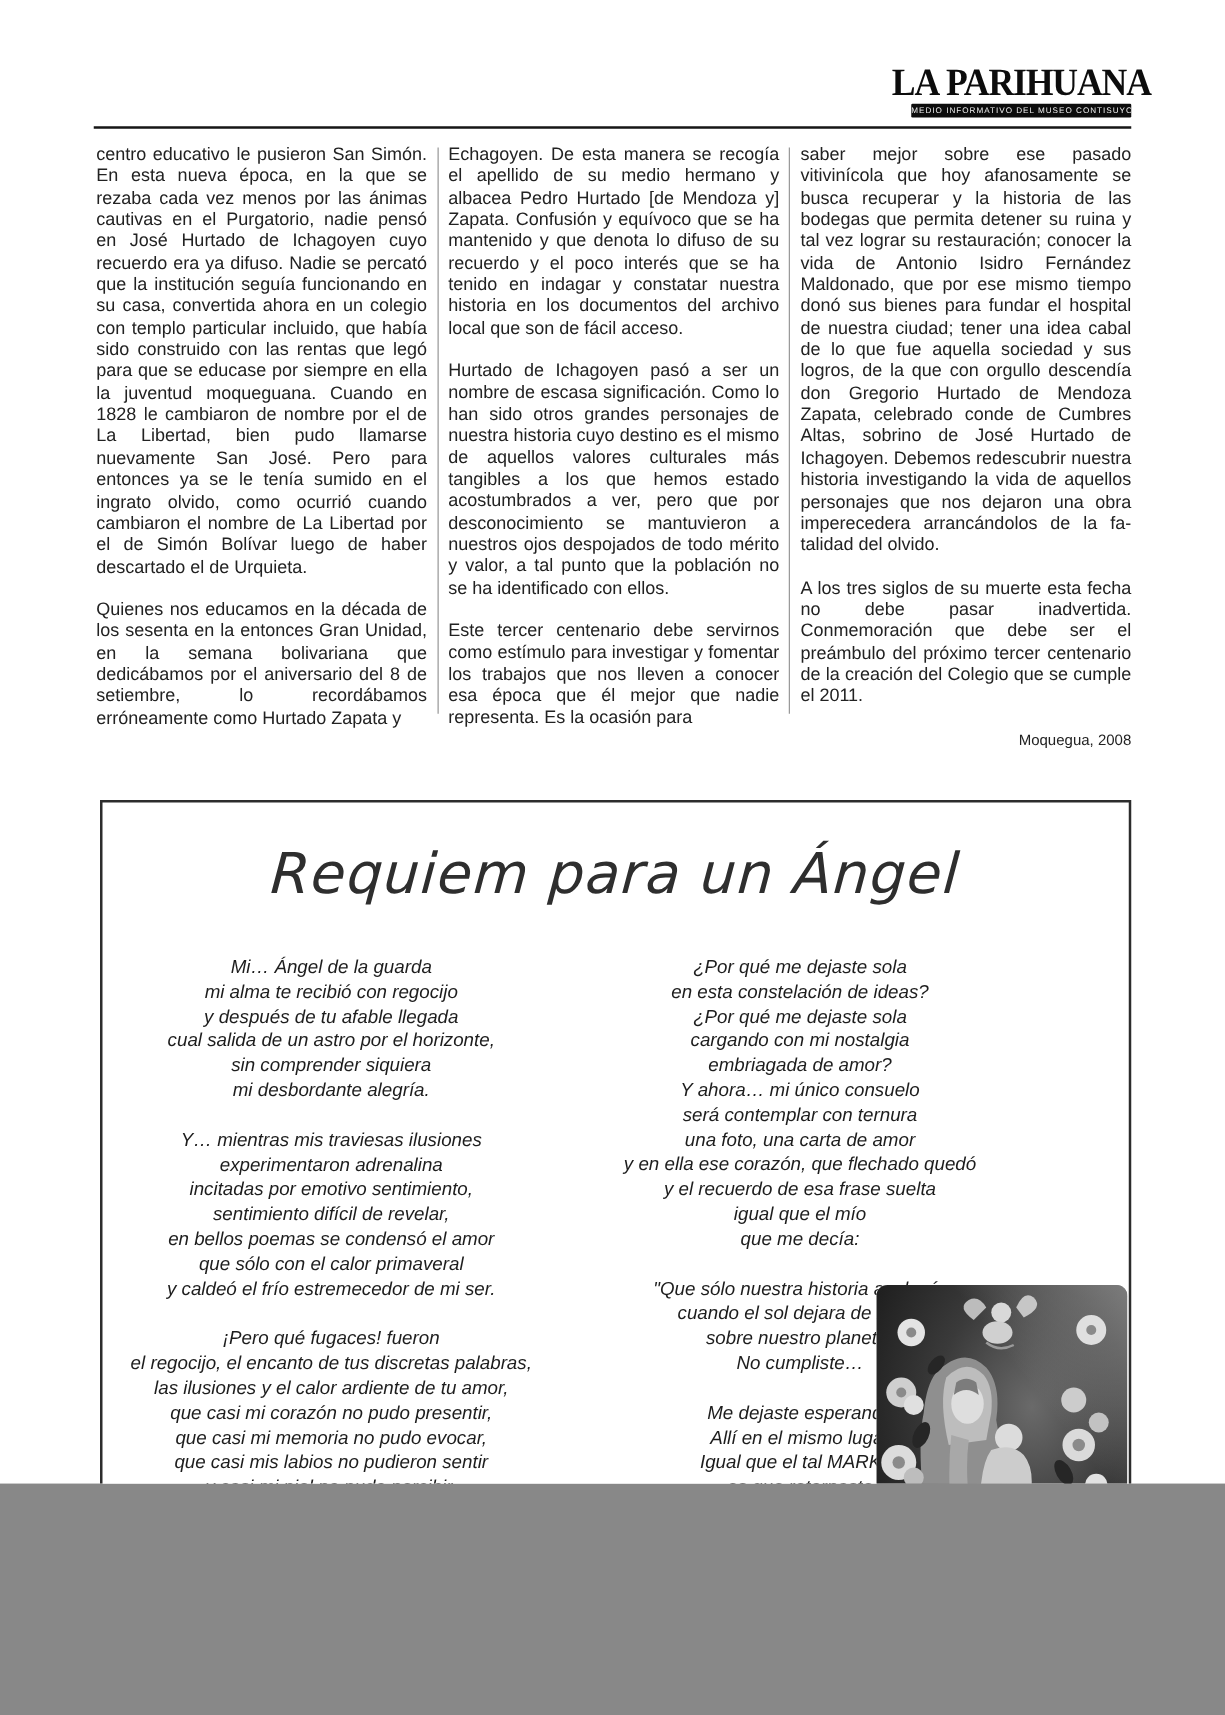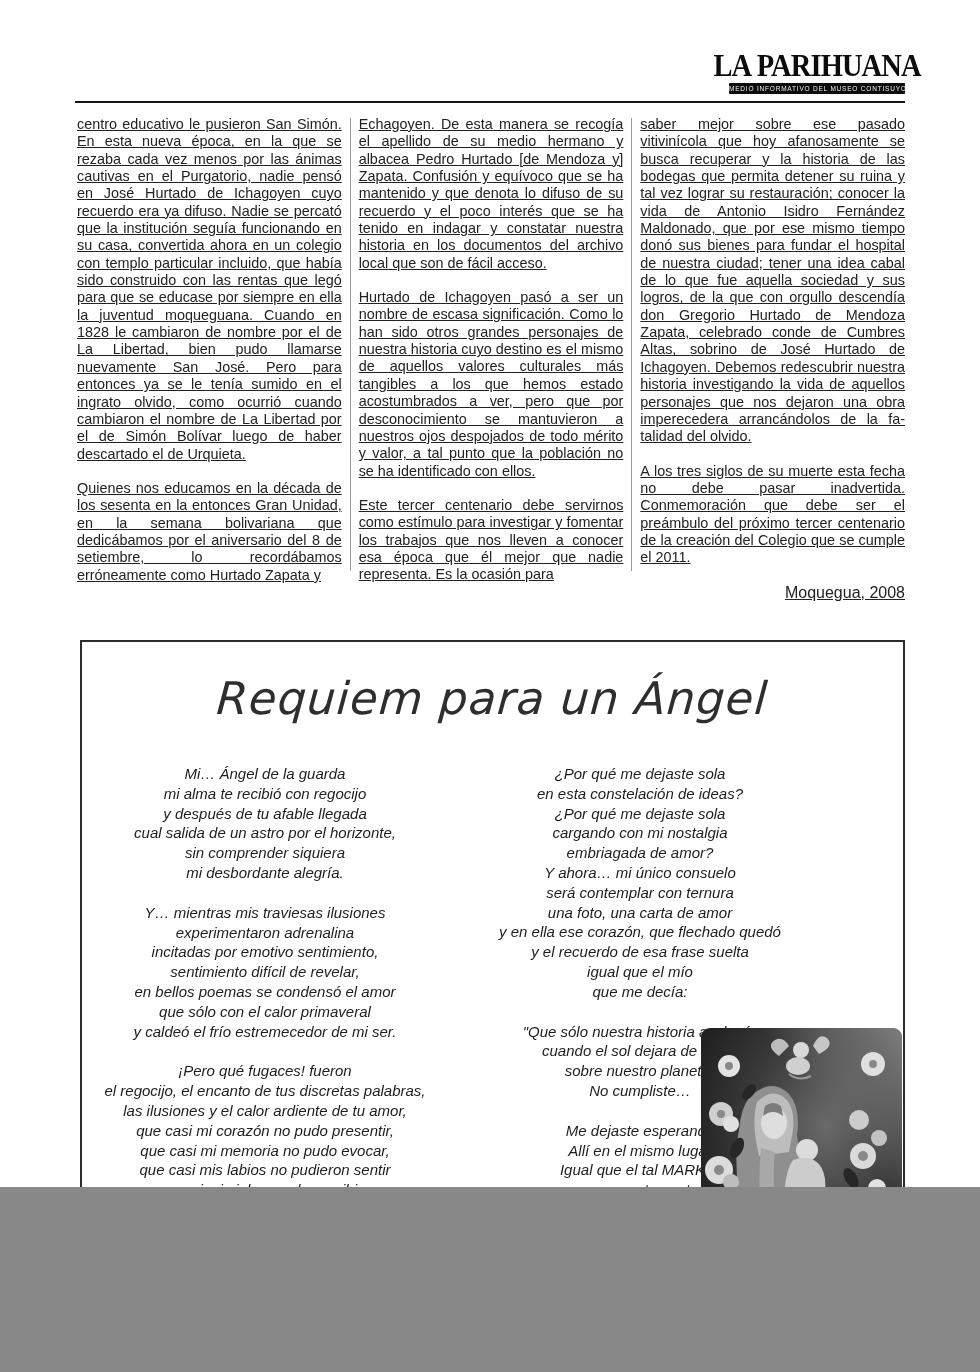--- a/index.html
+++ b/index.html
@@ -23,25 +23,25 @@
     overflow:hidden;text-transform:uppercase;border-radius:1px;
   }
   .rule{position:absolute;left:75px;right:75px;height:2px;background:#161616;}
   .rule-top{top:101px;}
   .rule-bottom{top:1307px;}
   
   .article{
     position:absolute;left:77px;top:116px;width:828px;height:495px;
     display:flex;align-items:stretch;
   }
-  .article-col{flex:1 1 0;text-align:justify;font-size:14.4px;line-height:17.35px;color:#222;text-decoration:underline;}
+  .article-col{flex:1 1 0;text-align:justify;font-size:14.4px;line-height:17.35px;color:#222;}
   .article-col p{margin:0 0 17px 0;}
   .article-col p:last-child{margin-bottom:0;}
   .col-divider{width:1px;background:#9a9a9a;margin:2px 8px 40px 8px;}
-  .signoff{text-align:right;margin-top:17px;font-size:16px;color:#222;}
+  .signoff{text-align:right;margin-top:17px;font-size:12px;color:#222;}
   
   .poem-box{
     position:absolute;left:80px;top:640px;width:821px;height:643px;
     border:2px solid #2c2c2c;background:#fff;
   }
   .poem-title{
     margin-top:30px;text-align:center;
     font-family:"DejaVu Sans",sans-serif;font-style:italic;font-weight:500;
     font-size:45px;letter-spacing:1px;color:#2e2e2e;transform:skewX(-4deg);
   }

